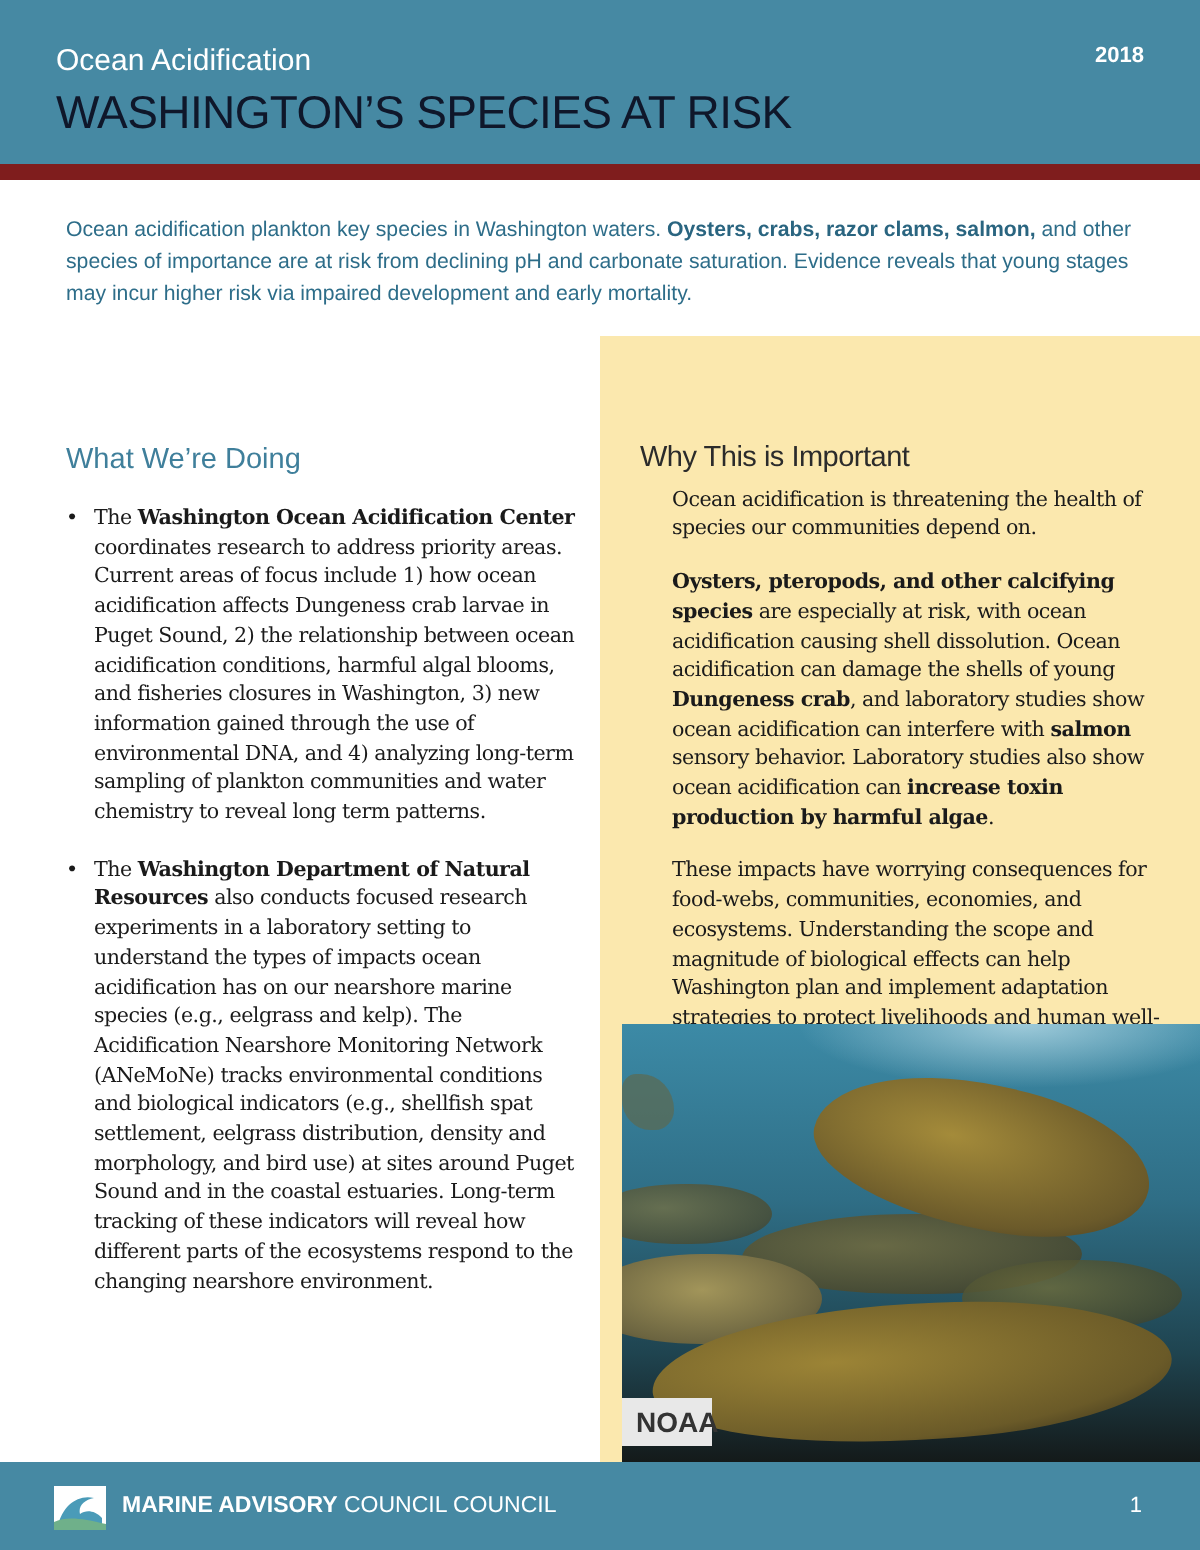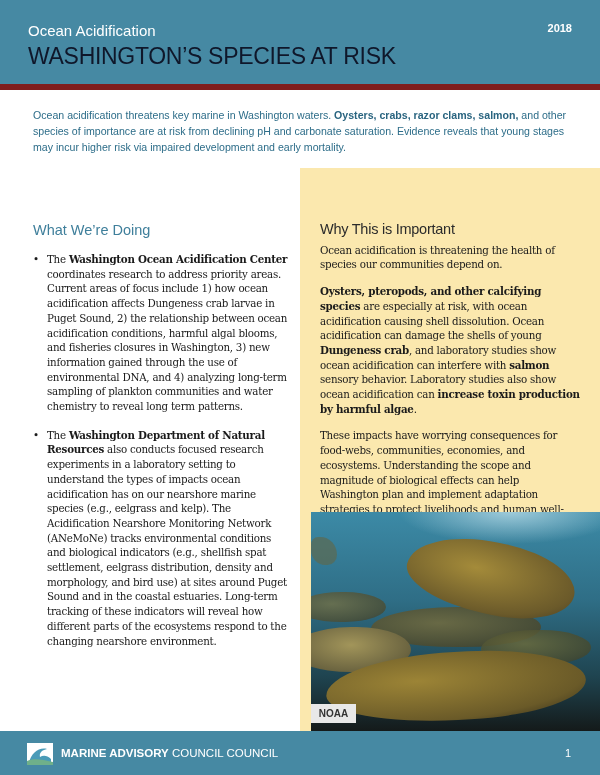--- a/index.html
+++ b/index.html
@@ -2,21 +2,21 @@
 <html><head>
 <meta charset="utf-8">
 <style>
   * { margin: 0; padding: 0; box-sizing: border-box; }
   html, body { width: 600px; height: 775px; background: #ffffff; overflow: hidden; }
   body { position: relative; font-family: "DejaVu Serif", serif; color: #1a1a1a; }
 
   .header {
     position: absolute; left: 0; top: 0; width: 600px; height: 90px;
     background: #4689a3;
-    border-bottom: 6px solid #7f1d1d;
+    border-bottom: 8px solid #7f1d1d;
   }
   .header .kicker {
     position: absolute; left: 28px; top: 22px;
     font-family: "Liberation Sans", sans-serif; font-size: 15px; color: #ffffff;
   }
   .header .title {
     position: absolute; left: 28px; top: 43px;
     font-family: "Liberation Sans", sans-serif; font-size: 23px; color: #0f172a;
     letter-spacing: -0.3px;
   }
@@ -49,21 +49,21 @@
   .bullets li .bullet-dot { position: absolute; left: 0; top: 0; }
 
   .right-panel {
     position: absolute; left: 300px; top: 168px; width: 300px; height: 563px;
     background: #fbe8ae;
   }
   .right-content {
     position: absolute; left: 20px; top: 14px; width: 260px;
   }
   .right-content .section-title { color: #2b2b2b; }
-  .right-content p { margin-bottom: 12px; }
+  .right-content p { margin-bottom: 12px; margin-left: 16px; }
 
   .photo {
     position: absolute; left: 11px; top: 344px; width: 289px; height: 219px;
     background:
       radial-gradient(ellipse 140px 40px at 200px 0px, rgba(200,230,240,0.7), rgba(0,0,0,0) 80%),
       linear-gradient(180deg, #3c8aa6 0%, #2f6e86 40%, #1f4450 75%, #141a1a 100%);
     overflow: hidden;
   }
   .fish { position: absolute; border-radius: 50% 45% 45% 50% / 55% 50% 50% 45%; }
   .fish1 { left: 95px; top: 30px; width: 170px; height: 72px;
@@ -79,21 +79,21 @@
   .fish5 { left: 170px; top: 118px; width: 110px; height: 35px;
     background: radial-gradient(ellipse at 40% 40%, #6a6a3c, #454a30 70%, #2a3434); opacity: 0.85; }
   .fish6 { left: -15px; top: 80px; width: 90px; height: 30px;
     background: radial-gradient(ellipse at 40% 40%, #6f6f48, #4a4e36 70%, #2c3636); opacity: 0.85; }
   .fish7 { left: 0px; top: 25px; width: 26px; height: 28px;
     background: #5d6a50; opacity: 0.7; border-radius: 30% 70% 40% 60%; }
 
   .photo-credit {
     position: absolute; left: 0; bottom: 8px;
     background: #e8e8e8; color: #333;
-    font-family: "Liberation Sans", sans-serif; font-size: 10px; font-weight: bold;
+    font-family: "Liberation Sans", sans-serif; font-size: 14px; font-weight: bold;
     padding: 4px 7px; width: 45px; text-align: center;
   }
 
   .footer {
     position: absolute; left: 0; top: 731px; width: 600px; height: 44px;
     background: #4689a3;
   }
   .footer .logo {
     position: absolute; left: 27px; top: 12px; width: 26px; height: 22px;
     background: #ffffff; overflow: hidden;
@@ -111,21 +111,21 @@
 </head>
 <body>
 
 <div class="header">
   <div class="kicker">Ocean Acidification</div>
   <div class="title">WASHINGTON’S SPECIES AT RISK</div>
   <div class="year">2018</div>
 </div>
 
 <div class="intro">
-  <span>Ocean acidification threatens key marine in Washington waters. </span><b>Oysters, crabs, razor clams, salmon,</b><span> and other species of importance are at risk from declining pH and carbonate saturation. Evidence reveals that young stages may incur higher risk via impaired development and early mortality.</span>
+  <span>Ocean acidification plankton key species in Washington waters. </span><b>Oysters, crabs, razor clams, salmon,</b><span> and other species of importance are at risk from declining pH and carbonate saturation. Evidence reveals that young stages may incur higher risk via impaired development and early mortality.</span>
 </div>
 
 <div class="left">
   <div class="section-title">What We’re Doing</div>
   <ul class="bullets body-text">
     <li>
       <span class="bullet-dot">•</span>
       <span>The </span><b>Washington Ocean Acidification Center</b><span> coordinates research to address priority areas. Current areas of focus include 1) how ocean acidification affects Dungeness crab larvae in Puget Sound, 2) the relationship between ocean acidification conditions, harmful algal blooms, and fisheries closures in Washington, 3) new information gained through the use of environmental DNA, and 4) analyzing long-term sampling of plankton communities and water chemistry to reveal long term patterns.</span>
     </li>
     <li>

